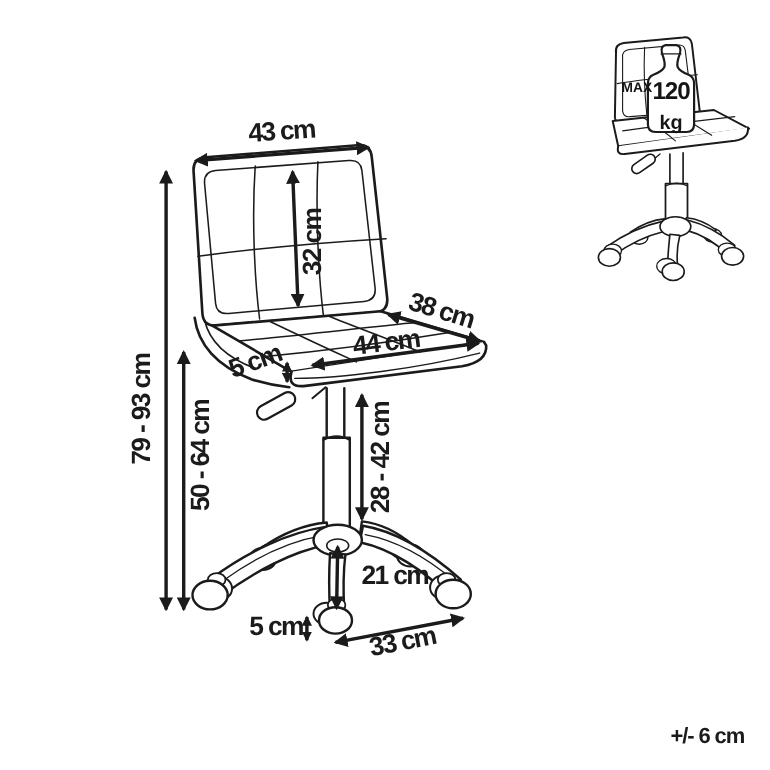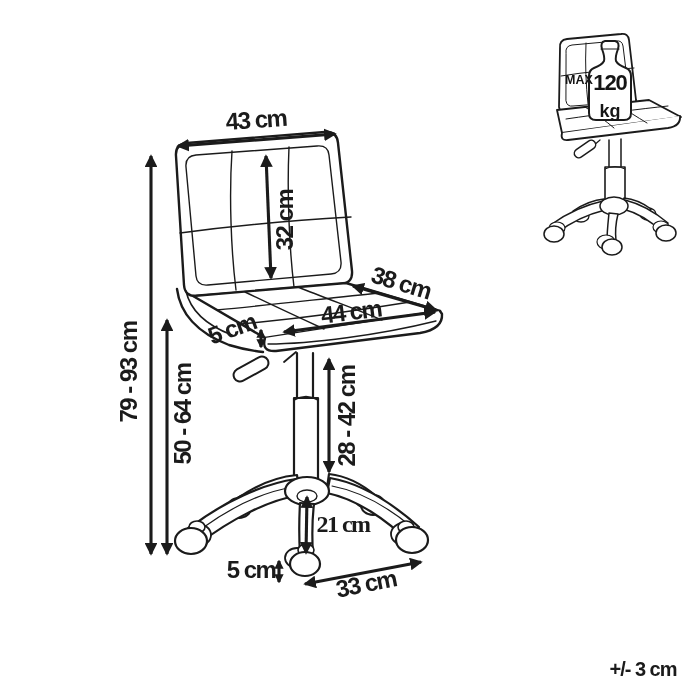--- a/index.html
+++ b/index.html
@@ -175,22 +175,22 @@
 </svg>
 
   <div class="dim" style="left:256px;top:120px;transform:translate(-50%,-50%) rotate(-4deg);">43 cm</div>
   <div class="dim" style="left:285px;top:220px;transform:translate(-50%,-50%) rotate(-90deg);">32 cm</div>
   <div class="dim" style="left:401px;top:283px;transform:translate(-50%,-50%) rotate(17deg);">38 cm</div>
   <div class="dim" style="left:351px;top:312px;transform:translate(-50%,-50%) rotate(-7deg);">44 cm</div>
   <div class="dim" style="left:232px;top:329px;transform:translate(-50%,-50%) rotate(-20deg);">5 cm</div>
   <div class="dim" style="left:129px;top:372px;transform:translate(-50%,-50%) rotate(-90deg);">79 - 93 cm</div>
   <div class="dim" style="left:183px;top:414px;transform:translate(-50%,-50%) rotate(-90deg);">50 - 64 cm</div>
   <div class="dim" style="left:347px;top:416px;transform:translate(-50%,-50%) rotate(-90deg);">28 - 42 cm</div>
-  <div class="dim" style="left:343px;top:524px;transform:translate(-50%,-50%);font-family:Liberation Serif, serif;">21 cm</div>
+  <div class="dim" style="left:359px;top:524px;transform:translate(-50%,-50%);">21 cm</div>
   <div class="dim" style="left:251px;top:570px;transform:translate(-50%,-50%);">5 cm</div>
   <div class="dim" style="left:366px;top:584px;transform:translate(-50%,-50%) rotate(-11deg);">33 cm</div>
-  <div class="dim small" style="left:643px;top:669px;transform:translate(-50%,-50%);">+/- 3 cm</div>
+  <div class="dim small" style="left:643px;top:669px;transform:translate(-50%,-50%);">+/- 6 cm</div>
 
   <div class="wt" style="left:579px;top:80px;font-size:12.5px;">MAX</div>
   <div class="wt" style="left:610px;top:83px;font-size:22px;letter-spacing:-1px;">120</div>
   <div class="wt" style="left:610px;top:111px;font-size:18px;">kg</div>
 
 </div>
 
 </body></html>

